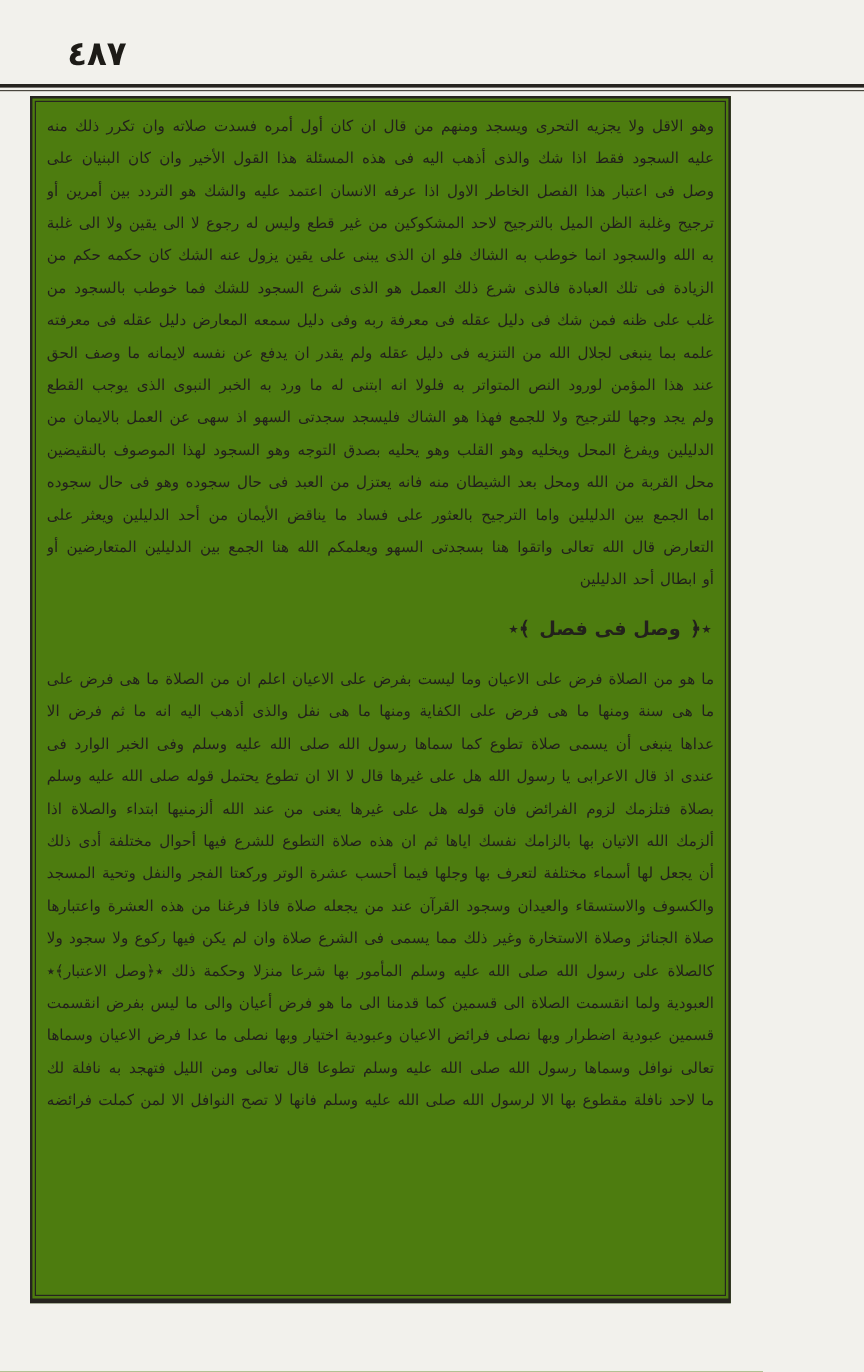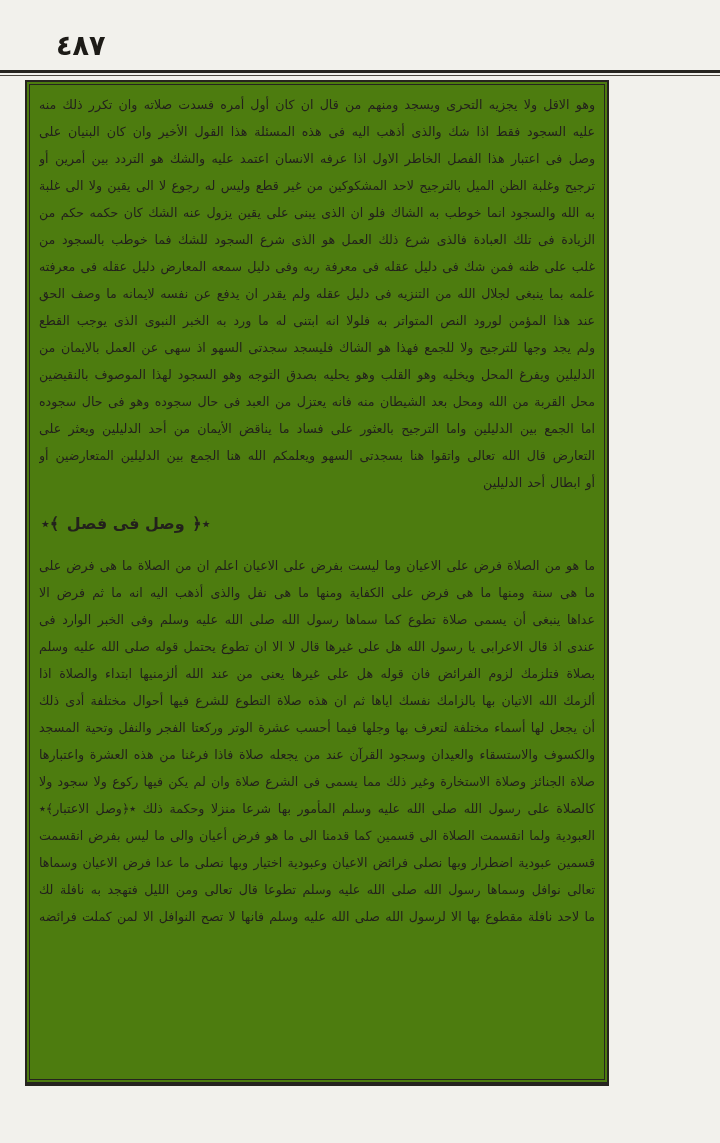--- a/index.html
+++ b/index.html
@@ -47,21 +47,21 @@
     overflow:hidden;
     word-spacing:1px;
   }
   .para-1 .line:last-child {
     text-align:left;
     text-align-last:right;
   }
   .section-heading {
     height:30px; line-height:30px;
     margin:13px 0 13px 0;
-    text-align:left;
+    text-align:right;
     font-size:16px; font-weight:bold;
     letter-spacing:0.5px;
   }
   .ornament { font-weight:bold; padding:0 2px; }
 </style>
 </head>
 <body>
 
 <div class="sheet">
 

